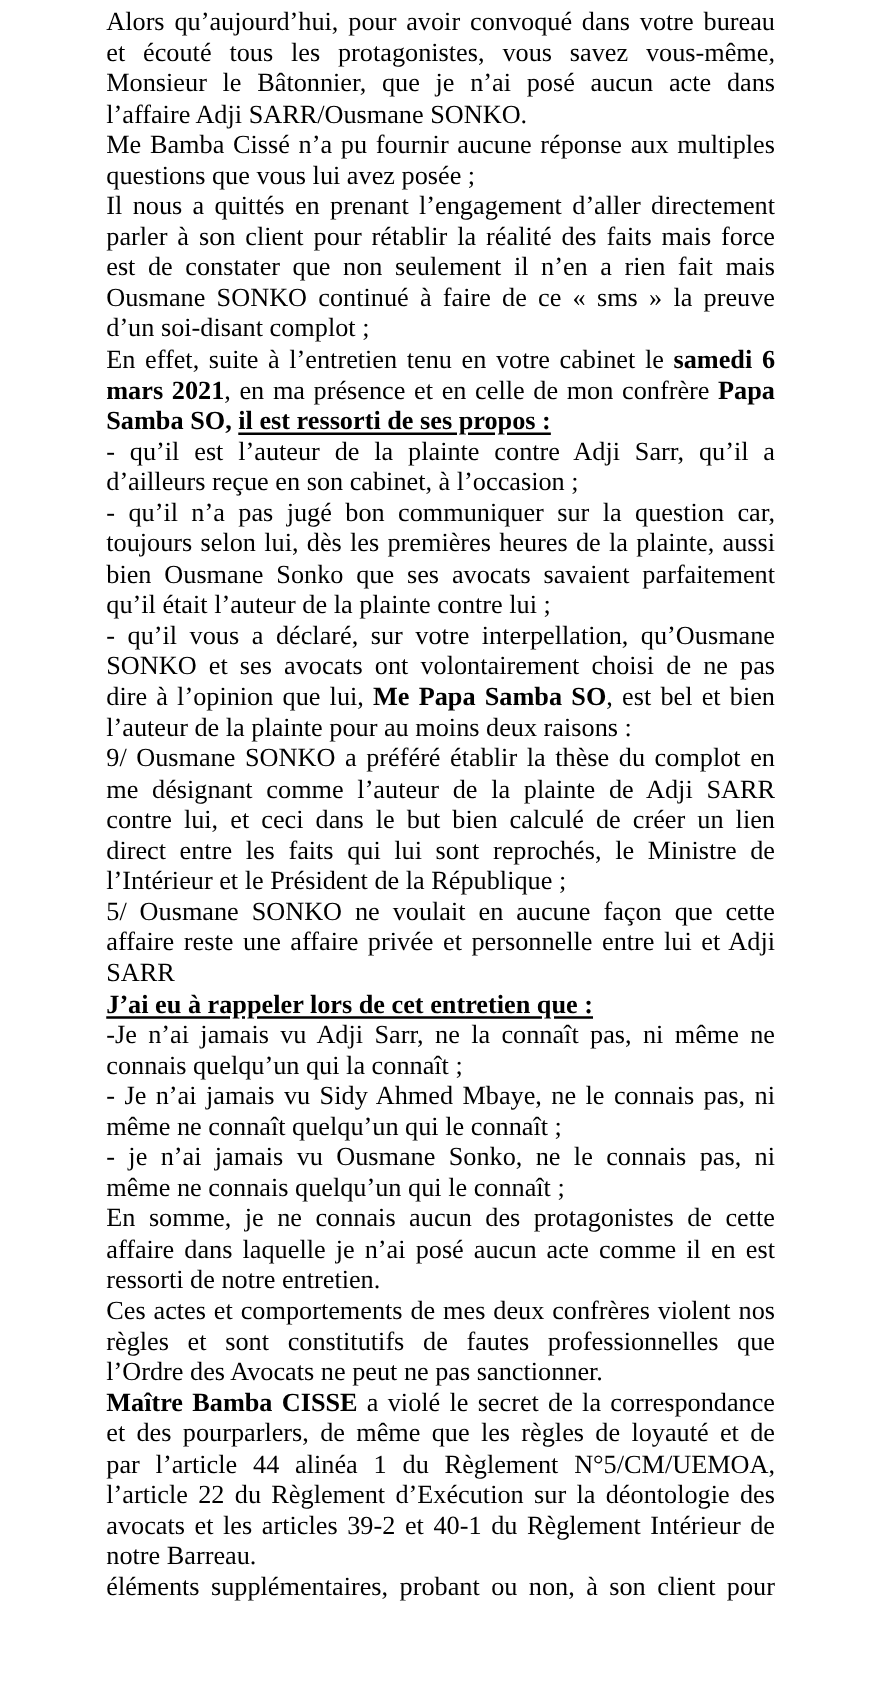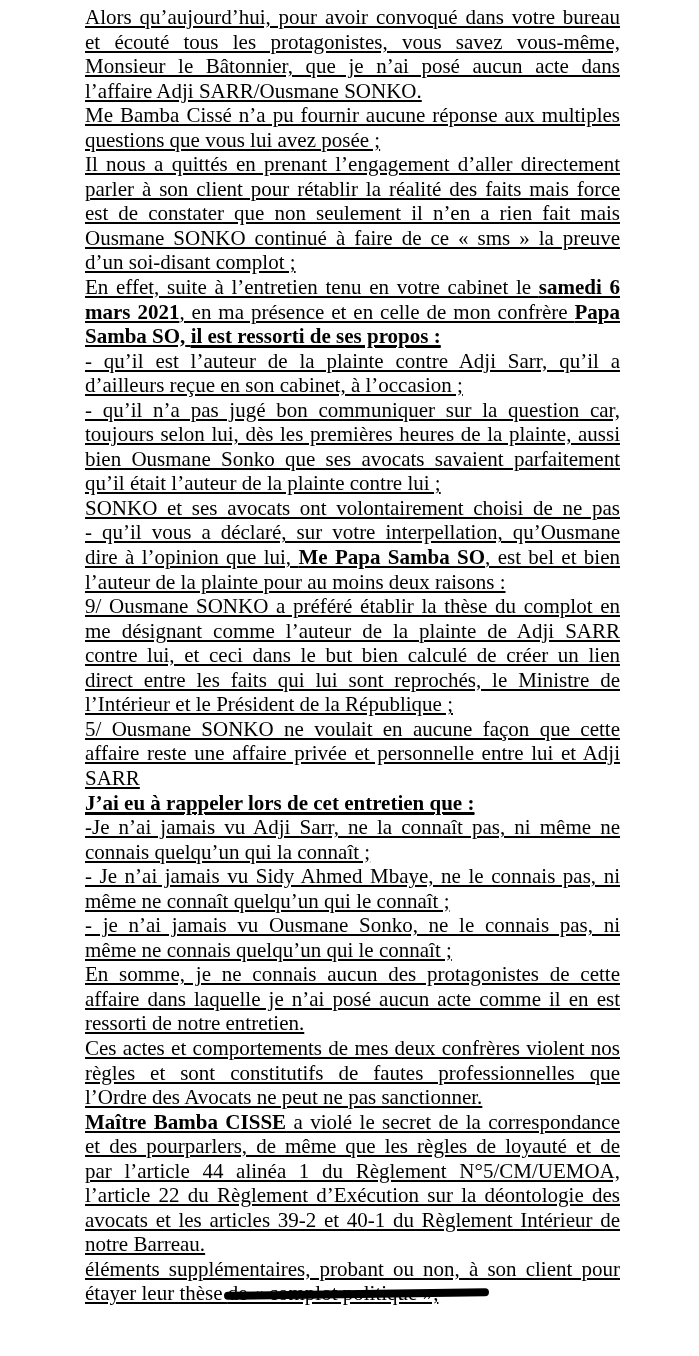--- a/index.html
+++ b/index.html
@@ -19,21 +19,20 @@
     font-size: 21px;
     line-height: 24.55px;
     color: #000000;
     -webkit-font-smoothing: antialiased;
   }
   .line {
     height: 24.55px;
     text-align: justify;
     text-align-last: left;
     white-space: normal;
-    text-decoration: underline;
   }
   .line.just {
     text-align-last: justify;
   }
   .b { font-weight: 700; }
   .u {
     text-decoration: underline;
     text-decoration-thickness: 2px;
     text-underline-offset: 2.5px;
     margin-top: 36px;
@@ -73,22 +72,22 @@
       <div class="line"><span>d’un soi-disant complot ;</span></div>
       <div class="line just"><span>En effet, suite à l’entretien tenu en votre cabinet le </span><span class="b">samedi 6</span></div>
       <div class="line just"><span class="b">mars 2021</span><span>, en ma présence et en celle de mon confrère </span><span class="b">Papa</span></div>
       <div class="line"><span class="b">Samba SO,</span><span> </span><span class="b u">il est ressorti de ses propos :</span></div>
       <div class="line just"><span>- qu’il est l’auteur de la plainte contre Adji Sarr, qu’il a</span></div>
       <div class="line"><span>d’ailleurs reçue en son cabinet, à l’occasion ;</span></div>
       <div class="line just"><span>- qu’il n’a pas jugé bon communiquer sur la question car,</span></div>
       <div class="line just"><span>toujours selon lui, dès les premières heures de la plainte, aussi</span></div>
       <div class="line just"><span>bien Ousmane Sonko que ses avocats savaient parfaitement</span></div>
       <div class="line"><span>qu’il était l’auteur de la plainte contre lui ;</span></div>
+      <div class="line just"><span>- qu’il vous a déclaré, sur votre interpellation, qu’Ousmane</span></div>
       <div class="line just"><span>SONKO et ses avocats ont volontairement choisi de ne pas</span></div>
-      <div class="line just"><span>- qu’il vous a déclaré, sur votre interpellation, qu’Ousmane</span></div>
       <div class="line just"><span>dire à l’opinion que lui, </span><span class="b">Me Papa Samba SO</span><span>, est bel et bien</span></div>
       <div class="line"><span>l’auteur de la plainte pour au moins deux raisons :</span></div>
       <div class="line just"><span>9/ Ousmane SONKO a préféré établir la thèse du complot en</span></div>
       <div class="line just"><span>me désignant comme l’auteur de la plainte de Adji SARR</span></div>
       <div class="line just"><span>contre lui, et ceci dans le but bien calculé de créer un lien</span></div>
       <div class="line just"><span>direct entre les faits qui lui sont reprochés, le Ministre de</span></div>
       <div class="line"><span>l’Intérieur et le Président de la République ;</span></div>
       <div class="line just"><span>5/ Ousmane SONKO ne voulait en aucune façon que cette</span></div>
       <div class="line just"><span>affaire reste une affaire privée et personnelle entre lui et Adji</span></div>
       <div class="line"><span>SARR</span></div>
@@ -105,15 +104,14 @@
       <div class="line just"><span>Ces actes et comportements de mes deux confrères violent nos</span></div>
       <div class="line just"><span>règles et sont constitutifs de fautes professionnelles que</span></div>
       <div class="line"><span>l’Ordre des Avocats ne peut ne pas sanctionner.</span></div>
       <div class="line just"><span class="b">Maître Bamba CISSE</span><span> a violé le secret de la correspondance</span></div>
       <div class="line just"><span>et des pourparlers, de même que les règles de loyauté et de</span></div>
       <div class="line just"><span>par l’article 44 alinéa 1 du Règlement N°5/CM/UEMOA,</span></div>
       <div class="line just"><span>l’article 22 du Règlement d’Exécution sur la déontologie des</span></div>
       <div class="line just"><span>avocats et les articles 39-2 et 40-1 du Règlement Intérieur de</span></div>
       <div class="line"><span>notre Barreau.</span></div>
       <div class="line just"><span>éléments supplémentaires, probant ou non, à son client pour</span></div>
-      <div class="line"><span>étayer leur thèse </span><span class="strike">de « complot politique »,</span></div>
     </div>
 </div>
 
 </body></html>

